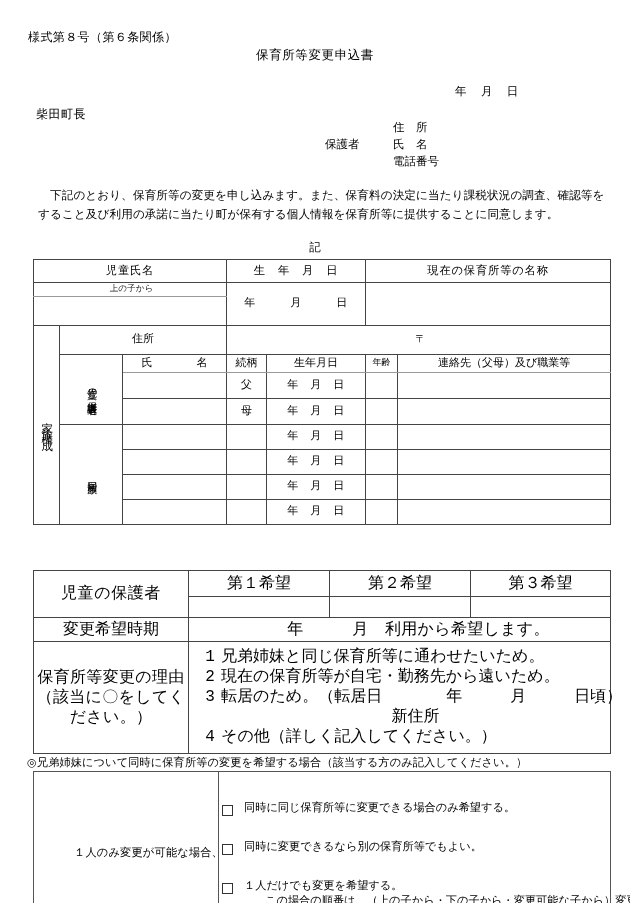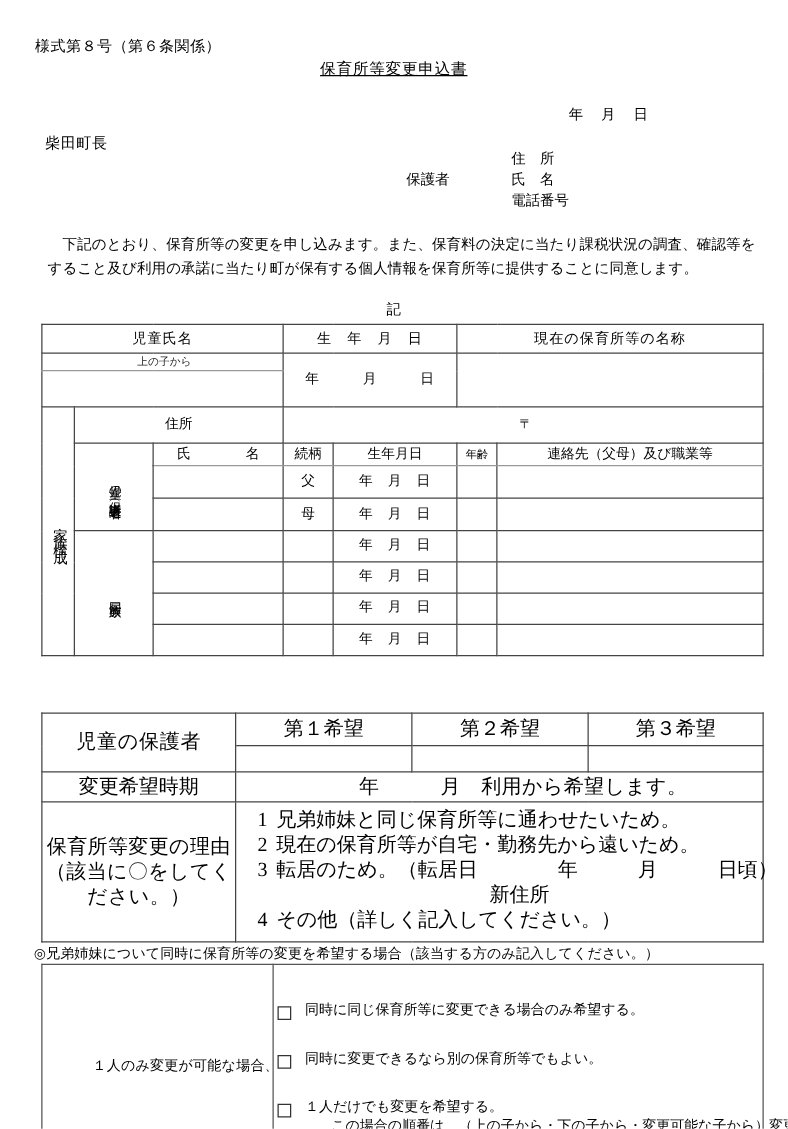--- a/index.html
+++ b/index.html
@@ -33,21 +33,20 @@
     white-space: nowrap;
   }
   .doc-title {
     position: absolute;
     left: 0;
     top: 47px;
     width: 630px;
     text-align: center;
     font-size: 12.5px;
     letter-spacing: 0.6px;
-    text-decoration: underline;
   }
   .date-line {
     position: absolute;
     left: 455px;
     top: 84px;
     font-size: 11.5px;
     white-space: pre;
   }
   .addressee {
     position: absolute;
@@ -59,21 +58,20 @@
   .guardian-block {
     position: absolute;
     left: 325px;
     top: 119px;
     font-size: 11.5px;
     line-height: 17px;
   }
   .guardian-block .gb-row {
     display: flex;
     white-space: pre;
-    gap: 16px;
   }
   .guardian-block .gb-label {
     width: 68px;
     display: inline-block;
   }
   .body-para {
     position: absolute;
     left: 38px;
     top: 186px;
     width: 578px;
@@ -97,20 +95,21 @@
     table-layout: fixed;
     position: absolute;
     font-size: 11px;
   }
   table.frm td {
     border: 1px solid #444444;
     padding: 0;
     vertical-align: middle;
     text-align: center;
     line-height: 1.25;
+    font-family: Liberation Mono, monospace;
   }
   .light-bottom { border-bottom: 1px solid #999999 !important; }
 
   
   #tbl-child { left: 33px; top: 259px; width: 577px; }
   #tbl-child .hdr { font-size: 11.3px; letter-spacing: 0.8px; }
   .furigana {
     text-align: left;
     font-size: 8.6px;
     padding-left: 3px !important;

